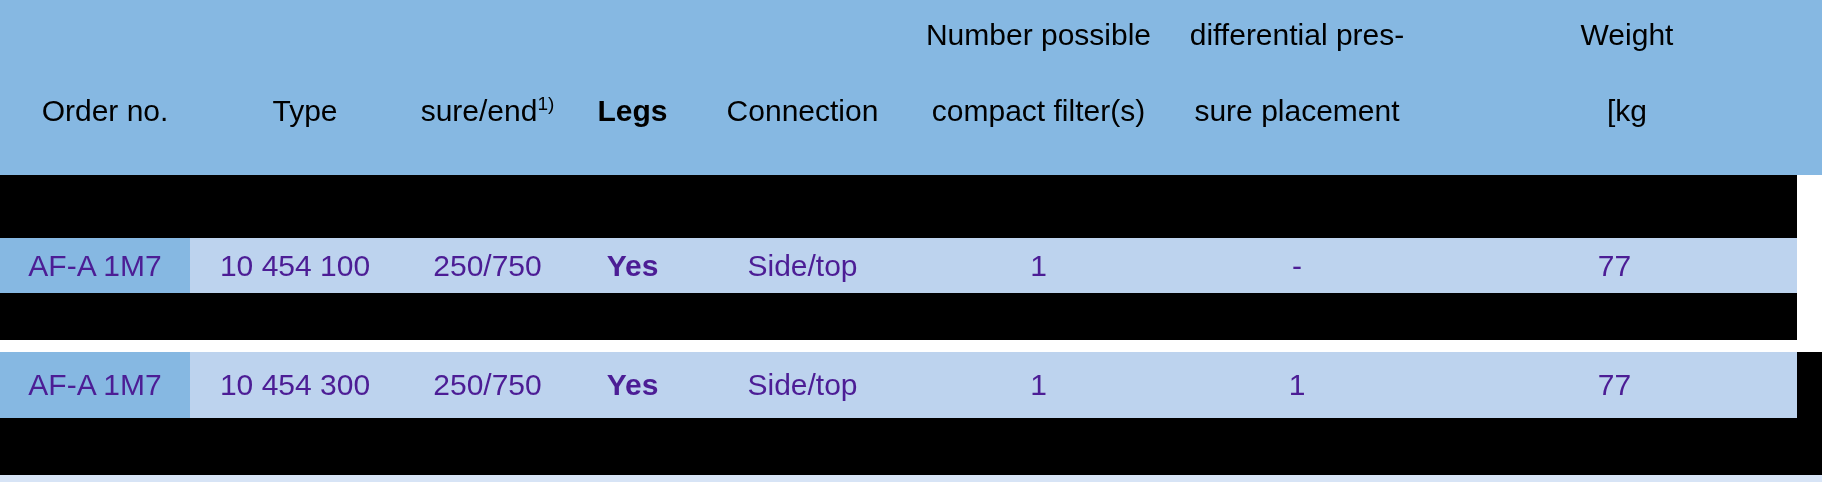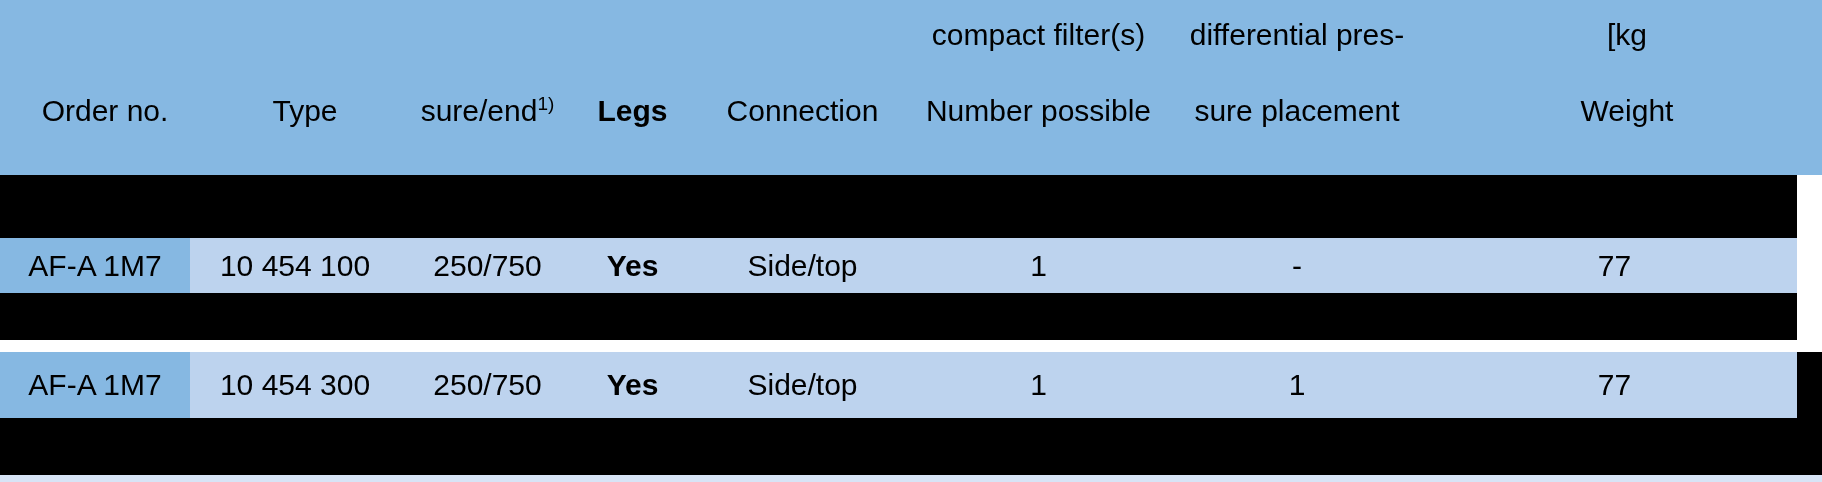--- a/index.html
+++ b/index.html
@@ -114,21 +114,21 @@
     background: #bdd3ee;
   }
   #row-0 { top: 238px; height: 55px; width: 1797px; }
   #row-1 { top: 352px; height: 66px; width: 1797px; }
 
   .cell {
     box-sizing: border-box;
     text-align: center;
     font-size: 30px;
     line-height: 34px;
-    color: #000000;
+    color: #4c1d95;
     height: 100%;
     display: flex;
     align-items: center;
     justify-content: center;
   }
   .cell.type-cell {
     background: #86b8e2;
     font-size: 30px;
   }
   .c-weight-cell { width: 365px; }
@@ -159,34 +159,34 @@
 
     <div class="hcell c-legs">
       <div>Legs</div>
     </div>
 
     <div class="hcell c-conn">
       <div>Connection</div>
     </div>
 
     <div class="hcell c-filters">
+      <div>Number possible</div>
       <div>compact filter(s)</div>
-      <div>Number possible</div>
     </div>
 
     <div class="hcell c-mini">
       
       
       <div>differential pres-</div>
       <div>sure placement</div>
     </div>
 
     <div class="hcell c-weight">
+      <div>Weight</div>
       <div>[kg</div>
-      <div>Weight</div>
     </div>
 
   </div>
 
   <div class="band band-black" id="sep-1"></div>
 
   <div class="row" id="row-0">
     <div class="cell type-cell c-type">AF-A 1M7</div>
     <div class="cell c-order">10 454 100</div>
     <div class="cell c-dp">250/750</div>

